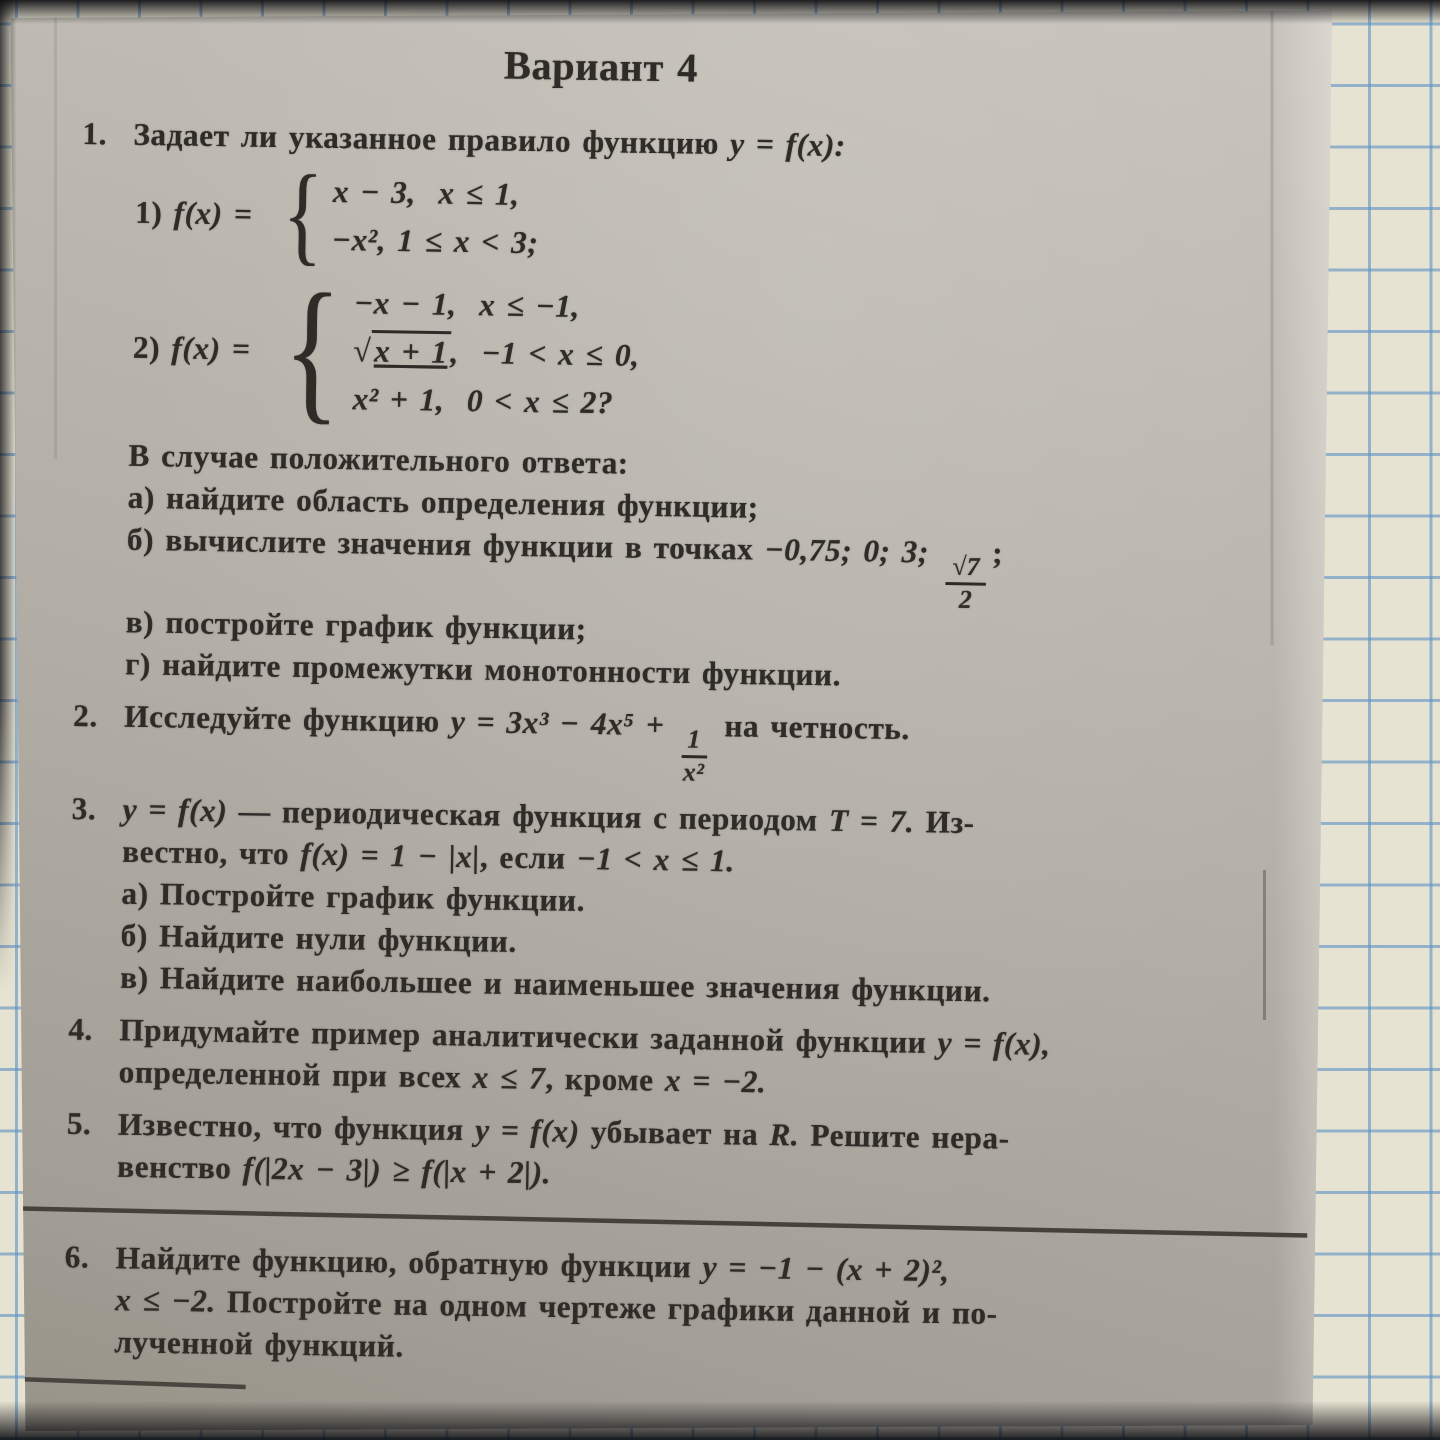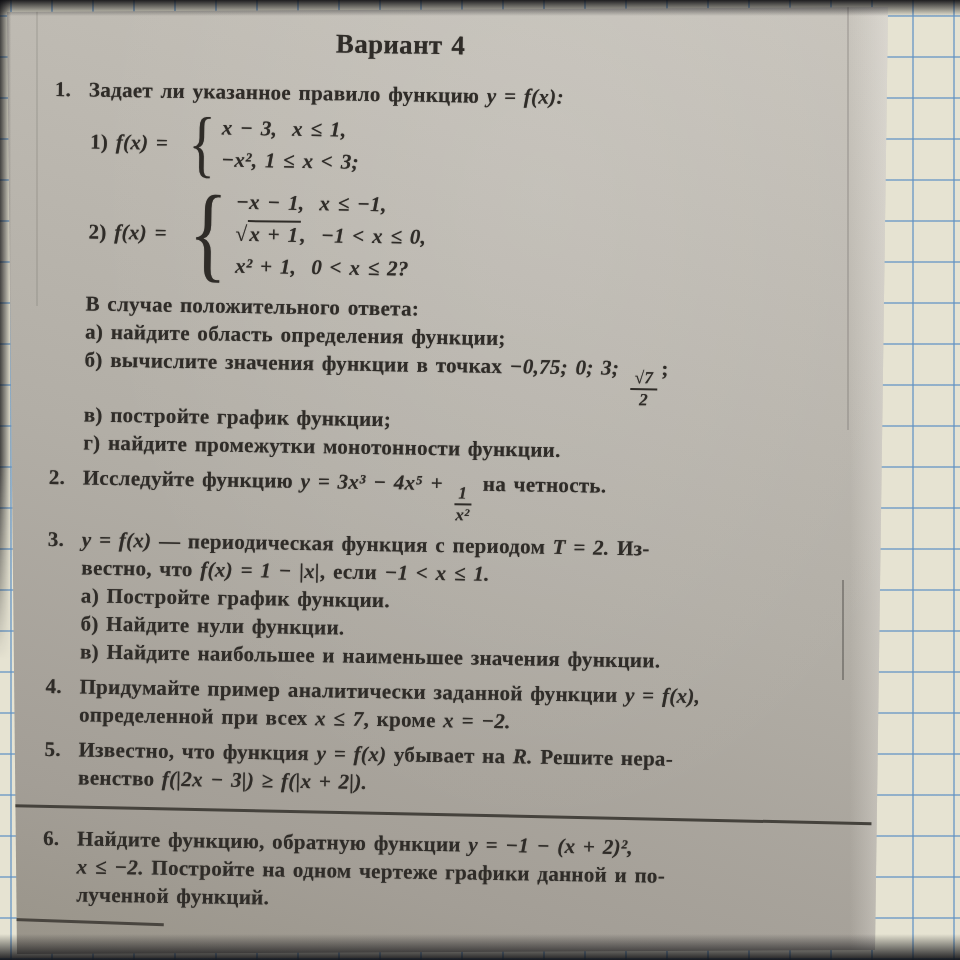--- a/index.html
+++ b/index.html
@@ -44,21 +44,21 @@
   .b2{font-size:74px;}
   .b3{font-size:106px;}
   .pwrows{display:flex;flex-direction:column;}
   .pwrow{line-height:32px;white-space:pre;}
   .frac{display:inline-flex;flex-direction:column;align-items:center;vertical-align:-0.45em;
     line-height:1.05;font-size:.82em;margin:0 4px;}
   .fn{border-bottom:2px solid currentColor;padding:0 4px 1px;}
   .fd{padding-top:1px;}
   .sqrt{white-space:pre;}
   .rsign{font-style:normal;}
-  .rad{border-top:2px solid currentColor;padding:0 2px;}
+  .rad{border-top:2px solid currentColor;padding:0 2px;text-decoration:underline;}
   .rule-long{width:858px;margin:16px 0 14px -30px;border-top:3px solid #45423c;transform:rotate(.3deg);}
   .rule-short{width:150px;margin:12px 0 0 -28px;border-top:3px solid #49453f;transform:rotate(1.1deg);}
   .shade-top{position:absolute;left:0;top:0;width:100%;height:16px;
     background:linear-gradient(to bottom, rgba(13,13,17,.92), rgba(13,13,17,0));}
   .shade-left{position:absolute;left:0;top:0;width:11px;height:660px;
     background:linear-gradient(to right, rgba(12,12,16,.75), rgba(12,12,16,0));
     -webkit-mask-image:linear-gradient(to bottom,#000 70%,transparent);
     mask-image:linear-gradient(to bottom,#000 70%,transparent);}
   .shade-bottom{position:absolute;left:0;bottom:0;width:100%;height:26px;
     background:linear-gradient(to top, rgba(10,10,14,.9), rgba(10,10,14,0));}
@@ -103,21 +103,21 @@
         <div class="ln"><span class="txt">б) вычислите значения функции в точках </span><span class="m">−0,75; 0; 3; </span><span class="frac"><span class="fn m">√7</span><span class="fd m">2</span></span><span class="txt">;</span></div>
         <div class="ln"><span class="txt">в) постройте график функции;</span></div>
         <div class="ln"><span class="txt">г) найдите промежутки монотонности функции.</span></div>
       </div>
 
       <div class="prob">
         <div class="ln"><span class="num">2.</span><span><span class="txt">Исследуйте функцию </span><span class="m">y = 3x³ − 4x⁵ + </span><span class="frac"><span class="fn m">1</span><span class="fd m">x²</span></span><span class="txt"> на четность.</span></span></div>
       </div>
 
       <div class="prob">
-        <div class="ln"><span class="num">3.</span><span><span class="m">y = f(x)</span><span class="txt"> — периодическая функция с периодом </span><span class="m">T = 2.</span><span class="txt"> Из-</span></span></div>
+        <div class="ln"><span class="num">3.</span><span><span class="m">y = f(x)</span><span class="txt"> — периодическая функция с периодом </span><span class="m">T = 7.</span><span class="txt"> Из-</span></span></div>
         <div class="ln"><span class="txt">вестно, что </span><span class="m">f(x) = 1 − |x|</span><span class="txt">, если </span><span class="m">−1 &lt; x ≤ 1.</span></div>
         <div class="ln"><span class="txt">а) Постройте график функции.</span></div>
         <div class="ln"><span class="txt">б) Найдите нули функции.</span></div>
         <div class="ln"><span class="txt">в) Найдите наибольшее и наименьшее значения функции.</span></div>
       </div>
 
       <div class="prob">
         <div class="ln"><span class="num">4.</span><span><span class="txt">Придумайте пример аналитически заданной функции </span><span class="m">y = f(x),</span></span></div>
         <div class="ln"><span class="txt">определенной при всех </span><span class="m">x ≤ 7</span><span class="txt">, кроме </span><span class="m">x = −2.</span></div>
       </div>

